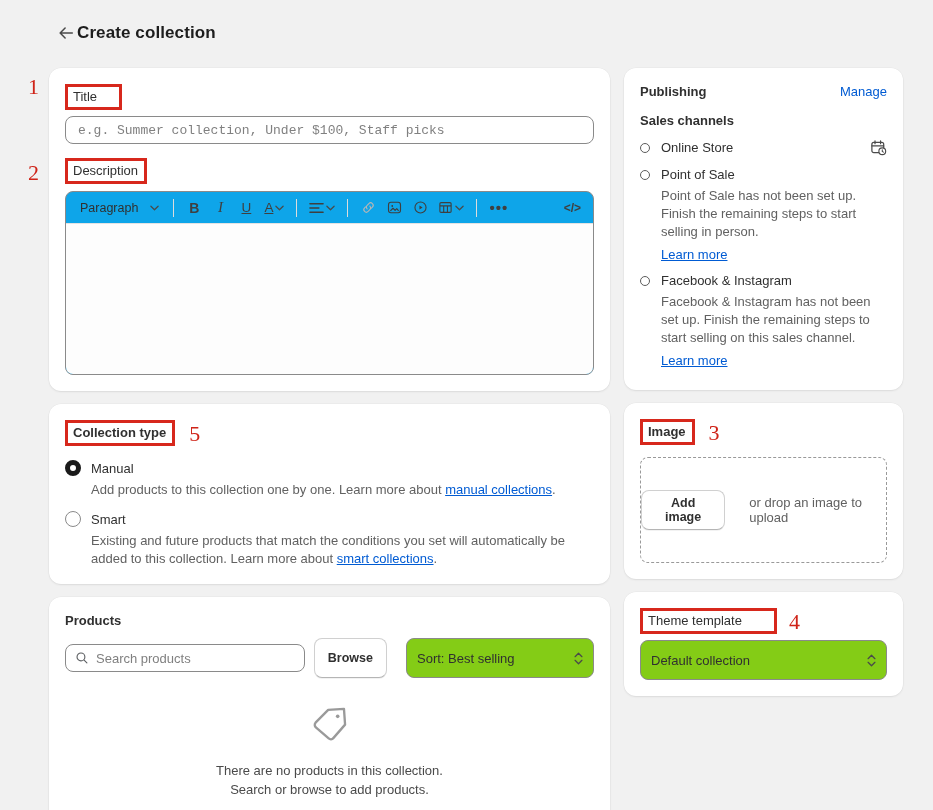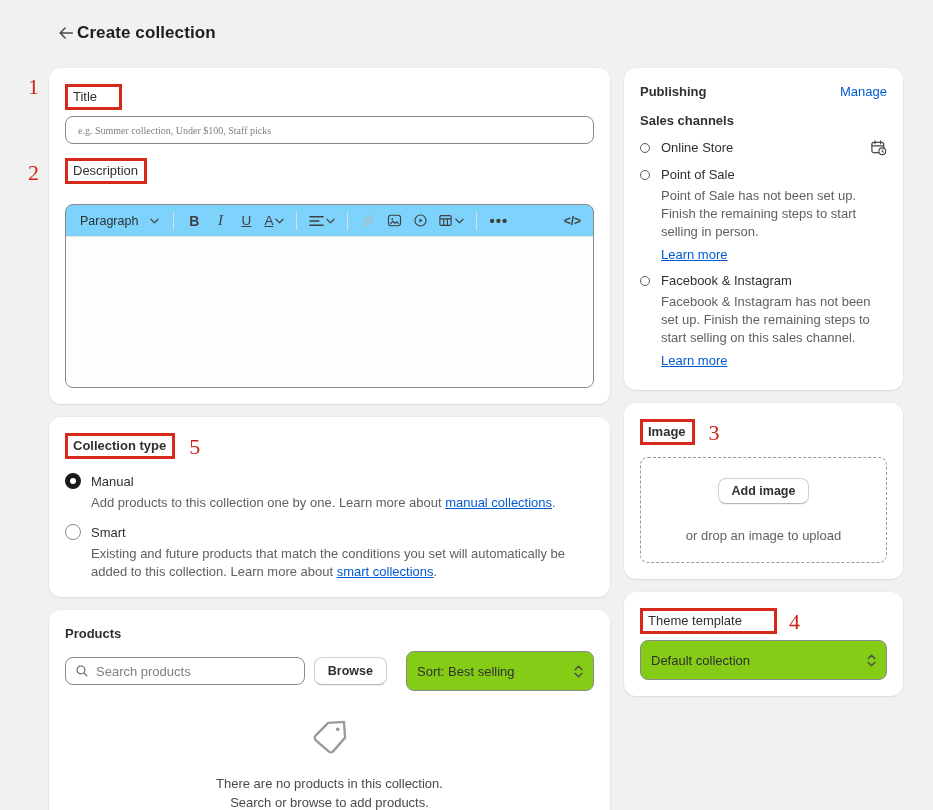--- a/index.html
+++ b/index.html
@@ -42,26 +42,26 @@
   }
   .ann-num.abs { position: absolute; }
   .ann-num.inline { margin-left: 14px; vertical-align: middle; }
 
   .field-label { font-size: 13px; color: #303030; }
   .section-title { font-size: 13px; font-weight: 700; color: #303030; }
 
   
   .text-input {
     width: 100%; height: 28px; border: 1px solid #8a8a8a; border-radius: 8px;
-    padding: 0 12px; font-size: 10px; font-family: Liberation Serif, serif; color: #303030; background: #fff;
+    padding: 0 12px; font-size: 13px; font-family: Liberation Mono, monospace; color: #303030; background: #fff;
   }
   .text-input::placeholder { color: #808080; }
 
   
-  .editor { border: 1px solid #8a8a8a; border-radius: 8px; margin-top: 20px; overflow: hidden; background: #7dd3fc; }
+  .editor { border: 1px solid #8a8a8a; border-radius: 8px; margin-top: 7px; overflow: hidden; background: #0ea5e9; }
   .editor-toolbar { display: flex; align-items: center; height: 32px; padding: 0 8px; border-bottom: 1px solid #e3e3e3; gap: 2px; }
   .tb-btn { background: none; border: none; cursor: pointer; height: 24px; min-width: 24px; padding: 0 4px;
             display: inline-flex; align-items: center; justify-content: center; gap: 2px; color: #3f3f3f; font-size: 13px; border-radius:4px; }
   .tb-paragraph { font-size: 12.5px; color: #303030; padding: 0 6px; gap: 12px; }
   .tb-sep { width: 1px; height: 18px; background: #dcdcdc; margin: 0 6px; flex: none; }
   .tb-bold { font-weight: 800; font-size: 14px; }
   .tb-italic { font-family: "Liberation Serif", serif; font-style: italic; font-size: 15px; }
   .tb-underline { text-decoration: underline; font-size: 13.5px; }
   .tb-color-a { text-decoration: underline; font-size: 13.5px; }
   .tb-more { font-size: 15px; letter-spacing: 1px; font-weight: 700; color: #3f3f3f; }
@@ -81,21 +81,21 @@
   .products-controls { display: flex; align-items: center; margin-top: 10px; }
   .search-wrap { position: relative; flex: 1; }
   .search-wrap .search-icon { position: absolute; left: 10px; top: 7px; }
   .search-input { width: 100%; height: 28px; border: 1px solid #8a8a8a; border-radius: 8px; padding: 0 10px 0 30px; font-size: 13px; font-family: inherit; }
   .search-input::placeholder { color: #808080; }
   .btn {
     background: #fff; border: 1px solid #d0d0d0; border-bottom-color: #b5b5b5; border-radius: 8px;
     font-size: 12.5px; font-weight: 600; color: #303030; padding: 5px 13px; cursor: pointer; font-family: inherit;
     box-shadow: 0 1px 0 rgba(0,0,0,.05);
   }
-  .browse-btn { margin-left: 9px; height: 28px; }
+  .browse-btn { margin-left: 9px; height: 40px; }
   .select-box {
     border: 1px solid #8a8a8a; border-radius: 8px; height: 40px; background: #84cc16; cursor: pointer;
     display: flex; align-items: center; justify-content: space-between; padding: 0 10px; font-size: 13px; color: #303030; gap: 25px;
   }
   .sort-select { width: 188px; margin-left: 19px; flex: none; }
   .empty-state { text-align: center; padding: 26px 0 22px; }
   .empty-state .empty-text { color: #4a4a4a; line-height: 19px; margin-top: 14px; }
 
   
   .pub-header { display: flex; align-items: center; justify-content: space-between; }
@@ -104,21 +104,21 @@
   .channel { margin-top: 11px; }
   .channel-row { display: flex; align-items: center; gap: 11px; }
   .bullet { width: 10px; height: 10px; border: 1.2px solid #5c5c5c; border-radius: 50%; flex: none; }
   .channel-name { font-size: 13px; color: #303030; flex: 1; }
   .channel-desc { margin: 5px 0 0 21px; color: #616161; line-height: 18px; }
   .learn-more { display: inline-block; margin: 6px 0 0 21px; }
 
   
   .dropzone {
     margin-top: 12px; border: 1px dashed #999; border-radius: 8px; height: 106px;
-    display: flex; flex-direction: column; align-items: center; justify-content: center; gap: 24px; cursor: pointer;
+    display: flex; align-items: center; justify-content: center; gap: 24px; cursor: pointer;
   }
   .drop-hint { color: #616161; }
 
   
   .theme-select { margin-top: 6px; }
 
   .mt14 { margin-top: 14px; }
   svg { display: block; }
 </style>
 </head>

